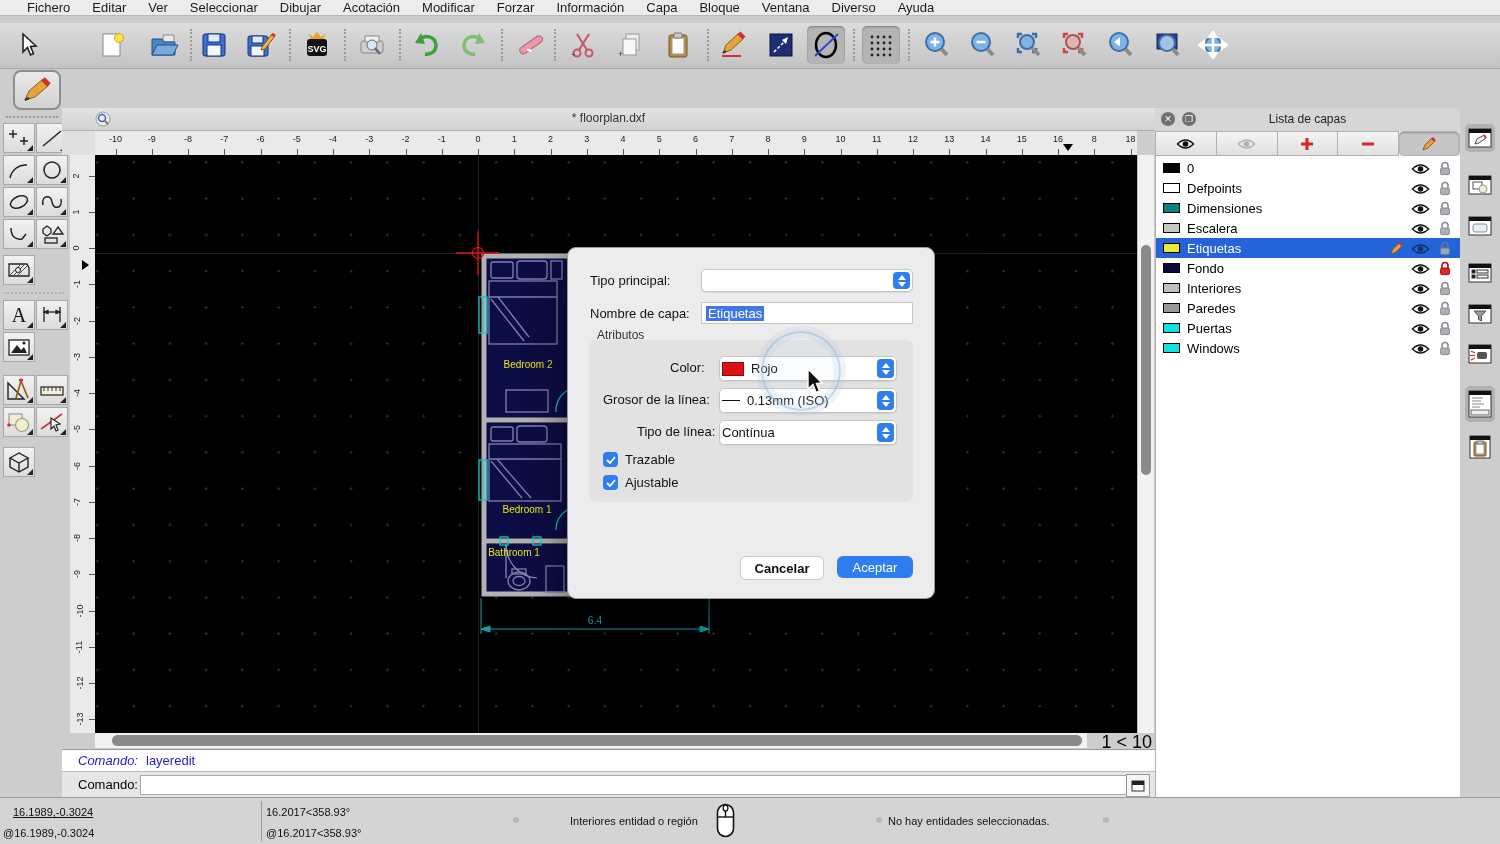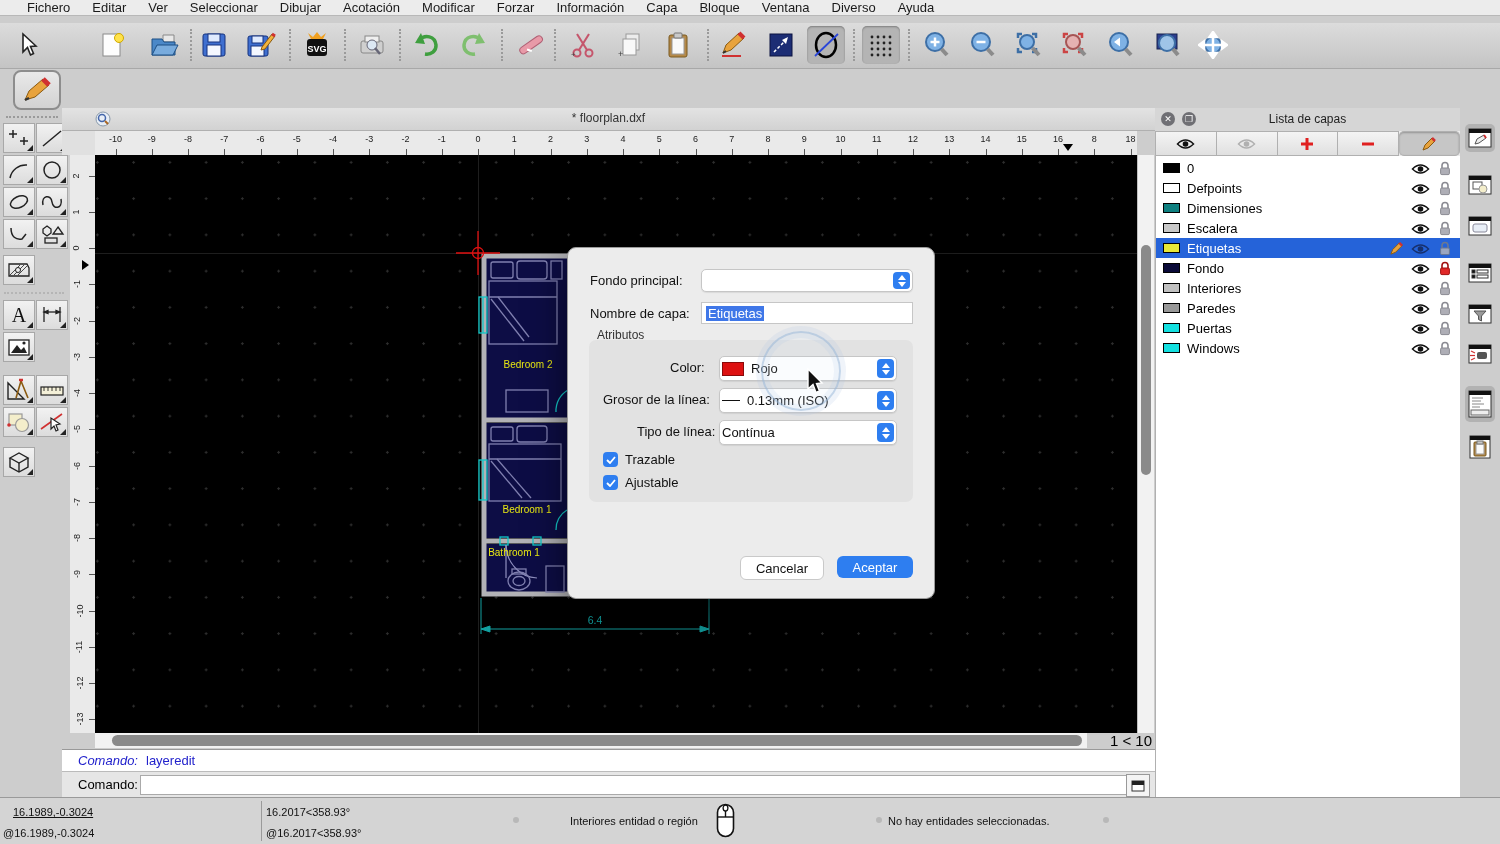--- a/index.html
+++ b/index.html
@@ -39,21 +39,21 @@
   .vmark{position:absolute;left:12px;width:0;height:0;border:5px solid transparent;border-left:7px solid #000;transform:translateY(-50%);}
   .canvas{left:95px;top:155px;width:1042px;height:578px;background:#000;overflow:hidden;
           background-image:radial-gradient(#2e2e2e 1px,transparent 1.4px);
           background-size:36.25px 36.25px;background-position:383px 98px;}
   .axis-v{position:absolute;left:383px;top:0;width:1px;height:578px;background:#1e1e1e;}
   .axis-h{position:absolute;left:0;top:98px;width:1042px;height:1px;background:#1e1e1e;}
   .vscroll{left:1137px;top:155px;width:16px;height:578px;background:#f2f2f2;border-left:1px solid #c0c0c0;}
   .vscroll .thumb{position:absolute;left:3px;top:90px;width:10px;height:230px;background:#8a8a8a;border-radius:6px;}
   .hscroll{left:95px;top:733px;width:992px;height:15px;background:#f2f2f2;}
   .hscroll .thumb{position:absolute;left:17px;top:2px;width:970px;height:11px;background:#8a8a8a;border-radius:6px;}
-  .pageind{left:1090px;top:732px;width:62px;height:16px;font-size:15px;color:#000;text-align:right;}
+  .pageind{left:1090px;top:732px;width:62px;height:16px;font-size:18px;color:#000;text-align:right;}
   .cmd-hist{left:62px;top:749px;width:1093px;height:21px;background:#fff;border-top:1px solid #999;font-size:13px;}
   .cmd-hist .lbl{position:absolute;left:16px;top:3px;color:#2222cc;font-style:italic;}
   .cmd-hist .val{position:absolute;left:84px;top:3px;color:#2222cc;}
   .cmd-row{left:62px;top:771px;width:1093px;height:26px;background:#e6e6e6;border-top:1px solid #bbb;}
   .cmd-row .lbl{position:absolute;left:16px;top:5px;font-size:13px;color:#000;}
   .cmd-input{position:absolute;left:78px;top:3px;width:980px;height:18px;background:#fff;border:1px solid #aaa;font-size:13px;padding:0 4px;}
   .cmd-winbtn{position:absolute;left:1064px;top:2px;width:22px;height:21px;background:#f4f4f4;border:1px solid #999;
               display:flex;align-items:center;justify-content:center;}
   
   .statusbar{left:0;top:797px;width:1500px;height:47px;background:#d4d4d4;border-top:1px solid #9a9a9a;font-size:11px;color:#111;}
@@ -91,21 +91,21 @@
   .dlg-lbl{position:absolute;white-space:nowrap;}
   .combo{position:absolute;background:#fff;border:1px solid #c6c6c6;border-radius:5px;box-shadow:0 1px 1px rgba(0,0,0,.08);
          display:flex;align-items:center;padding-left:2px;box-sizing:border-box;}
   .stepper{position:absolute;right:2px;top:2px;bottom:2px;width:17px;background:#2e7ef0;border-radius:4px;
            display:flex;flex-direction:column;align-items:center;justify-content:center;gap:2px;}
   .txtfield{position:absolute;background:#fff;border:1px solid #c6c6c6;display:flex;align-items:center;padding-left:4px;box-sizing:border-box;}
   .hl{background:#3f77e8;color:#fff;padding:0 2px;}
   .groupbox{position:absolute;left:21px;top:92px;width:324px;height:162px;background:#e2e2e2;border-radius:7px;}
   .chk{position:absolute;width:15px;height:15px;background:#2e7ef0;border-radius:4px;display:flex;align-items:center;justify-content:center;}
   .btn{position:absolute;height:22px;border-radius:6px;font-size:13px;display:flex;align-items:center;justify-content:center;}
-  .btn.plain{background:#fff;border:1px solid #c9c9c9;color:#111;}
+  .btn.plain{background:#fff;border:1px solid #c9c9c9;color:#111;font-weight:bold;}
   .btn.blue{background:#2e7ef0;color:#fff;}
   .halo{position:absolute;left:193px;top:83px;width:76px;height:76px;border-radius:50%;
         border:2px solid rgba(150,180,215,.55);background:rgba(205,225,245,.10);box-shadow:0 0 0 5px rgba(170,195,225,.18), inset 0 0 0 5px rgba(170,195,225,.15);}
 </style>
 </head>
 <body>
 
 <div id="app">
 
   <div class="abs menubar">
@@ -919,21 +919,21 @@
       <line x1="1.5" y1="14" x2="17.5" y2="14" stroke="#111" stroke-width="1.4"></line>
       <line x1="9.5" y1="8" x2="9.5" y2="14" stroke="#111" stroke-width="1.4"></line>
       <ellipse cx="9.5" cy="5" rx="2.4" ry="3" fill="none" stroke="#111" stroke-width="1.3"></ellipse>
     </svg>
     <span class="sdot" style="left:876px"></span>
     <span class="sel">No hay entidades seleccionadas.</span>
     <span class="sdot" style="left:1103px"></span>
   </div>
 
   <div class="abs dialog">
-    <span class="dlg-lbl" style="left:22px;top:25px">Fondo principal:</span>
+    <span class="dlg-lbl" style="left:22px;top:25px">Tipo principal:</span>
     <div class="combo" style="left:133px;top:21px;width:212px;height:23px">
       <span></span>
       <span class="stepper">
         <svg width="8" height="5" viewBox="0 0 8 5">
             <polygon points="4,0 8,5 0,5" fill="#fff"></polygon>
           </svg>
         <svg width="8" height="5" viewBox="0 0 8 5">
             <polygon points="0,0 8,0 4,5" fill="#fff"></polygon>
           </svg>
       </span>

